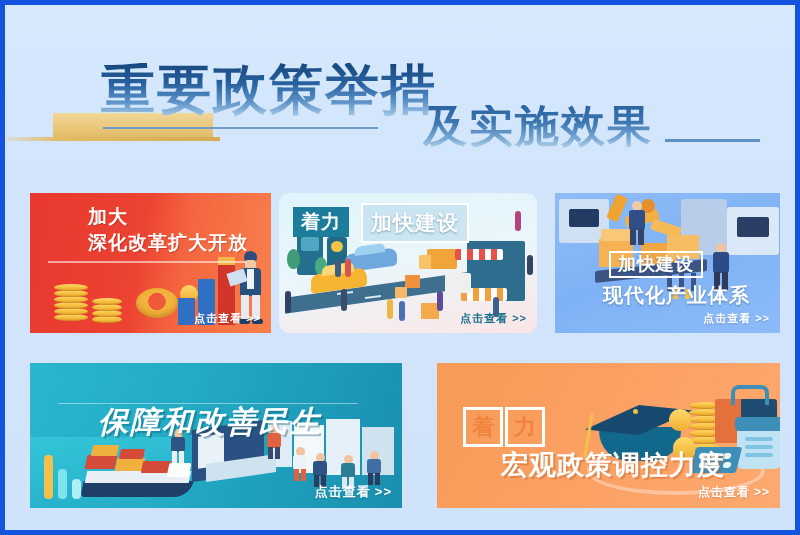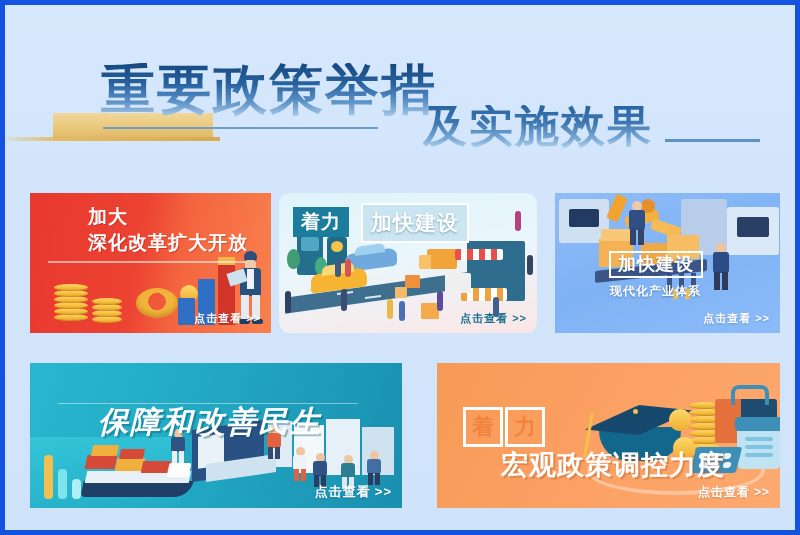--- a/index.html
+++ b/index.html
@@ -118,21 +118,21 @@
 
   
   #card3{left:550px;top:188px;width:225px;height:140px;
     background:linear-gradient(160deg,#8fbcf7 0%,#7fb2f5 50%,#8cbbf8 100%);text-decoration:underline;}
   #card3 .hl1{
     position:absolute;left:14px;top:58px;padding:2px 7px;
     border:2px solid #ffffff;font-size:18px;letter-spacing:1px;
     text-shadow:0 1px 2px rgba(20,60,120,.4);
   }
   #card3 .hl2{
-    position:absolute;left:15px;top:92px;font-size:12px;letter-spacing:1px;
+    position:absolute;left:8px;top:92px;font-size:20px;letter-spacing:1px;
     text-shadow:0 1px 2px rgba(20,60,120,.45);
   }
   #card3 .cta{color:#ffffff;}
 
   
   #card4{left:25px;top:358px;width:372px;height:145px;
     background:linear-gradient(105deg,#29b6cf 0%,#23abc6 38%,#1e9dba 70%,#1a8fb0 100%);}
   #card4 .hl1{position:absolute;left:28px;top:12px;font-size:25px;font-style:italic;
     letter-spacing:2px;text-shadow:2px 2px 0 rgba(10,80,100,.35);}
   #card4 .hl2{position:absolute;left:28px;top:43px;font-size:30px;font-style:italic;

